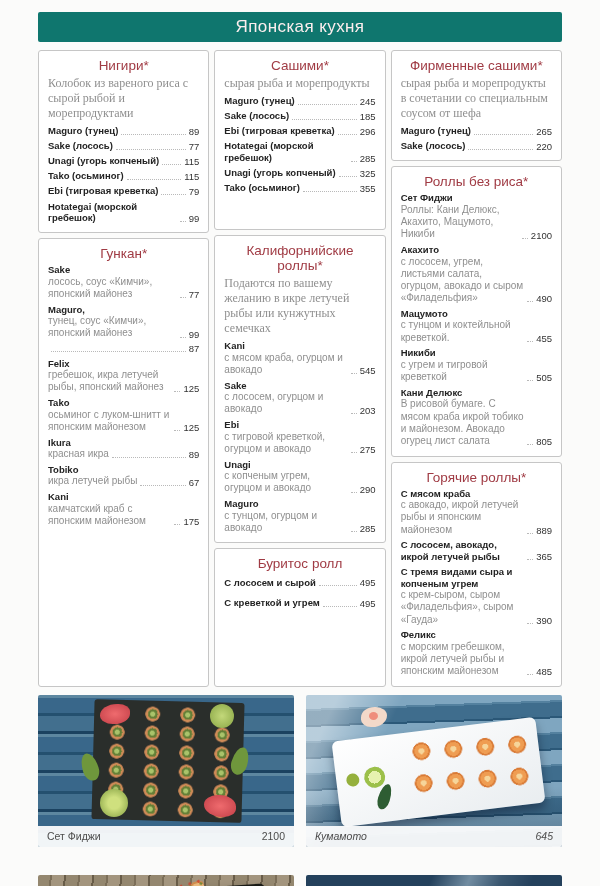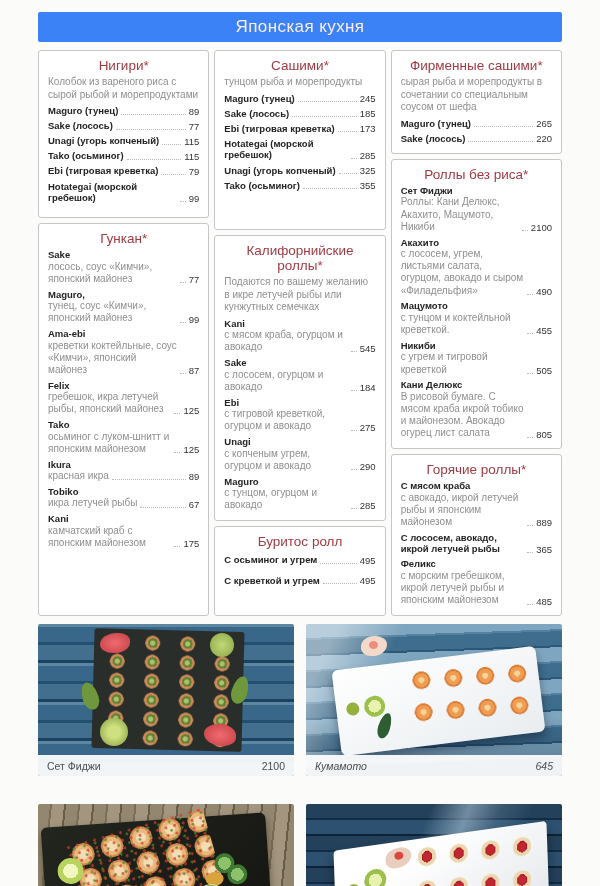--- a/index.html
+++ b/index.html
@@ -5,39 +5,39 @@
   * { box-sizing: border-box; }
   html,body { margin:0; padding:0; }
   body {
     width:600px; height:886px; background:#fbfbfa;
     font-family:"Liberation Sans", sans-serif; color:#222;
   }
   .wrap { padding:12px 38px 0; }
 
   
   .banner {
-    height:30px; background:#3b82f6; border-radius:2px;
+    height:30px; background:#0f766e; border-radius:2px;
     color:#fceeee; font-size:17px; letter-spacing:.4px;
     display:flex; align-items:center; justify-content:center;
     margin-bottom:8px;
   }
 
   
   .menu { display:flex; gap:5px; align-items:stretch; }
   .col { flex:1; display:flex; flex-direction:column; gap:5px; min-width:0; }
   .box {
     background:#fff; border:1px solid #c6c6c6; border-radius:3px;
     padding:7px 9px 5px;
   }
   .box.grow { flex:1; }
   .sec-title {
     margin:0 0 3px; text-align:center; color:#a03b44;
     font-size:13.5px; font-weight:400; line-height:1.12;
   }
-  .sec-sub { margin:0 0 4px; font-size:10px; line-height:1.25; color:#8f8f8f; }
+  .sec-sub { margin:0 0 4px; font-size:12px; line-height:1.25; color:#8f8f8f;font-family:Liberation Serif, serif; }
   .sec-sub:empty { display:none; }
   .item { display:flex; align-items:flex-end; margin-bottom:3.5px; }
   .item-left { min-width:0; }
   .item-name { font-size:9.5px; font-weight:700; line-height:1.22; color:#232323; }
   .item-desc { font-size:10px; line-height:1.22; color:#8f8f8f; }
   .leader { flex:1; min-width:6px; margin:0 3px; border-bottom:1px dotted #b9b9b9; transform:translateY(-2px); }
   .item-price { font-size:9.5px; font-weight:400; color:#333; white-space:nowrap; }
   .box-buritos .item { margin-bottom:9px; margin-top:5px; }
 
   
@@ -227,24 +227,20 @@
             <div class="item">
               <div class="item-left">
                 <div class="item-name">Maguro,</div>
                 <div class="item-desc">тунец, соус «Кимчи», японский майонез</div>
               </div>
               <span class="leader"></span>
               <span class="item-price">99</span>
             </div>
 
             <div class="item">
-              <div class="item-left">
-                <div class="item-name">Ama-ebi</div>
-                <div class="item-desc">креветки коктейльные, соус «Кимчи», японский майонез</div>
-              </div>
               <span class="leader"></span>
               <span class="item-price">87</span>
             </div>
 
             <div class="item">
               <div class="item-left">
                 <div class="item-name">Felix</div>
                 <div class="item-desc">гребешок, икра летучей рыбы, японский майонез</div>
               </div>
               <span class="leader"></span>
@@ -286,21 +282,21 @@
               <span class="leader"></span>
               <span class="item-price">175</span>
             </div>
           </div>
       </section>
     </div>
 
     <div class="col">
       <section class="box" style="min-height:180px">
         <h2 class="sec-title">Сашими*</h2>
-        <p class="sec-sub">тунцом рыба и морепродукты</p>
+        <p class="sec-sub">сырая рыба и морепродукты</p>
         <div>
 
             <div class="item">
               <div class="item-left">
                 <div class="item-name">Maguro (тунец)</div>
 
               </div>
               <span class="leader"></span>
               <span class="item-price">245</span>
             </div>
@@ -313,21 +309,21 @@
               <span class="leader"></span>
               <span class="item-price">185</span>
             </div>
 
             <div class="item">
               <div class="item-left">
                 <div class="item-name">Ebi (тигровая креветка)</div>
 
               </div>
               <span class="leader"></span>
-              <span class="item-price">173</span>
+              <span class="item-price">296</span>
             </div>
 
             <div class="item">
               <div class="item-left">
                 <div class="item-name">Hotategai (морской гребешок)</div>
 
               </div>
               <span class="leader"></span>
               <span class="item-price">285</span>
             </div>
@@ -365,21 +361,21 @@
               <span class="leader"></span>
               <span class="item-price">545</span>
             </div>
 
             <div class="item">
               <div class="item-left">
                 <div class="item-name">Sake</div>
                 <div class="item-desc">с лососем, огурцом и авокадо</div>
               </div>
               <span class="leader"></span>
-              <span class="item-price">184</span>
+              <span class="item-price">203</span>
             </div>
 
             <div class="item">
               <div class="item-left">
                 <div class="item-name">Ebi</div>
                 <div class="item-desc">с тигровой креветкой, огурцом и авокадо</div>
               </div>
               <span class="leader"></span>
               <span class="item-price">275</span>
             </div>
@@ -403,21 +399,21 @@
             </div>
           </div>
       </section>
 
       <section class="box grow box-buritos">
         <h2 class="sec-title">Буритос ролл</h2>
         <div>
 
             <div class="item">
               <div class="item-left">
-                <div class="item-name">С осьминог и угрем</div>
+                <div class="item-name">С лососем и сырой</div>
 
               </div>
               <span class="leader"></span>
               <span class="item-price">495</span>
             </div>
 
             <div class="item">
               <div class="item-left">
                 <div class="item-name">С креветкой и угрем</div>
 
@@ -522,20 +518,28 @@
 
             <div class="item">
               <div class="item-left">
                 <div class="item-name">С лососем, авокадо, икрой летучей рыбы</div>
 
               </div>
               <span class="leader"></span>
               <span class="item-price">365</span>
             </div>
 
+            <div class="item">
+              <div class="item-left">
+                <div class="item-name">С тремя видами сыра и копченым угрем</div>
+                <div class="item-desc">с крем-сыром, сыром «Филадельфия», сыром «Гауда»</div>
+              </div>
+              <span class="leader"></span>
+              <span class="item-price">390</span>
+            </div>
 
             <div class="item">
               <div class="item-left">
                 <div class="item-name">Феликс</div>
                 <div class="item-desc">с морским гребешком, икрой летучей рыбы и японским майонезом</div>
               </div>
               <span class="leader"></span>
               <span class="item-price">485</span>
             </div>
           </div>

